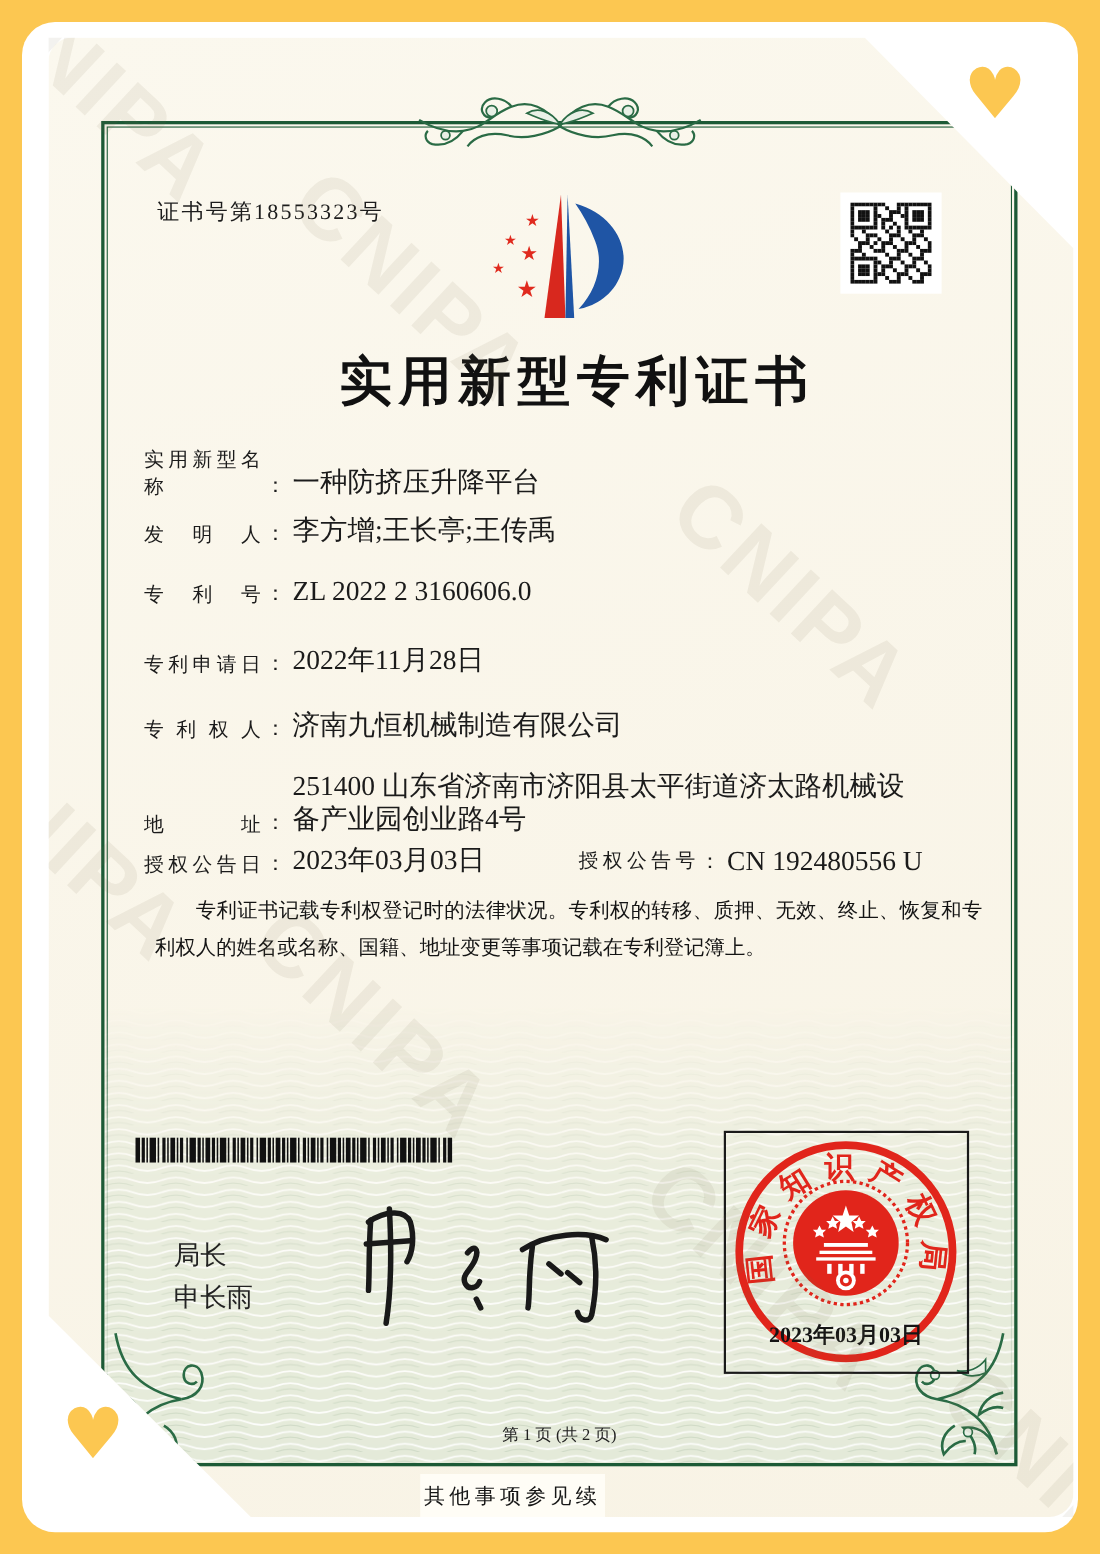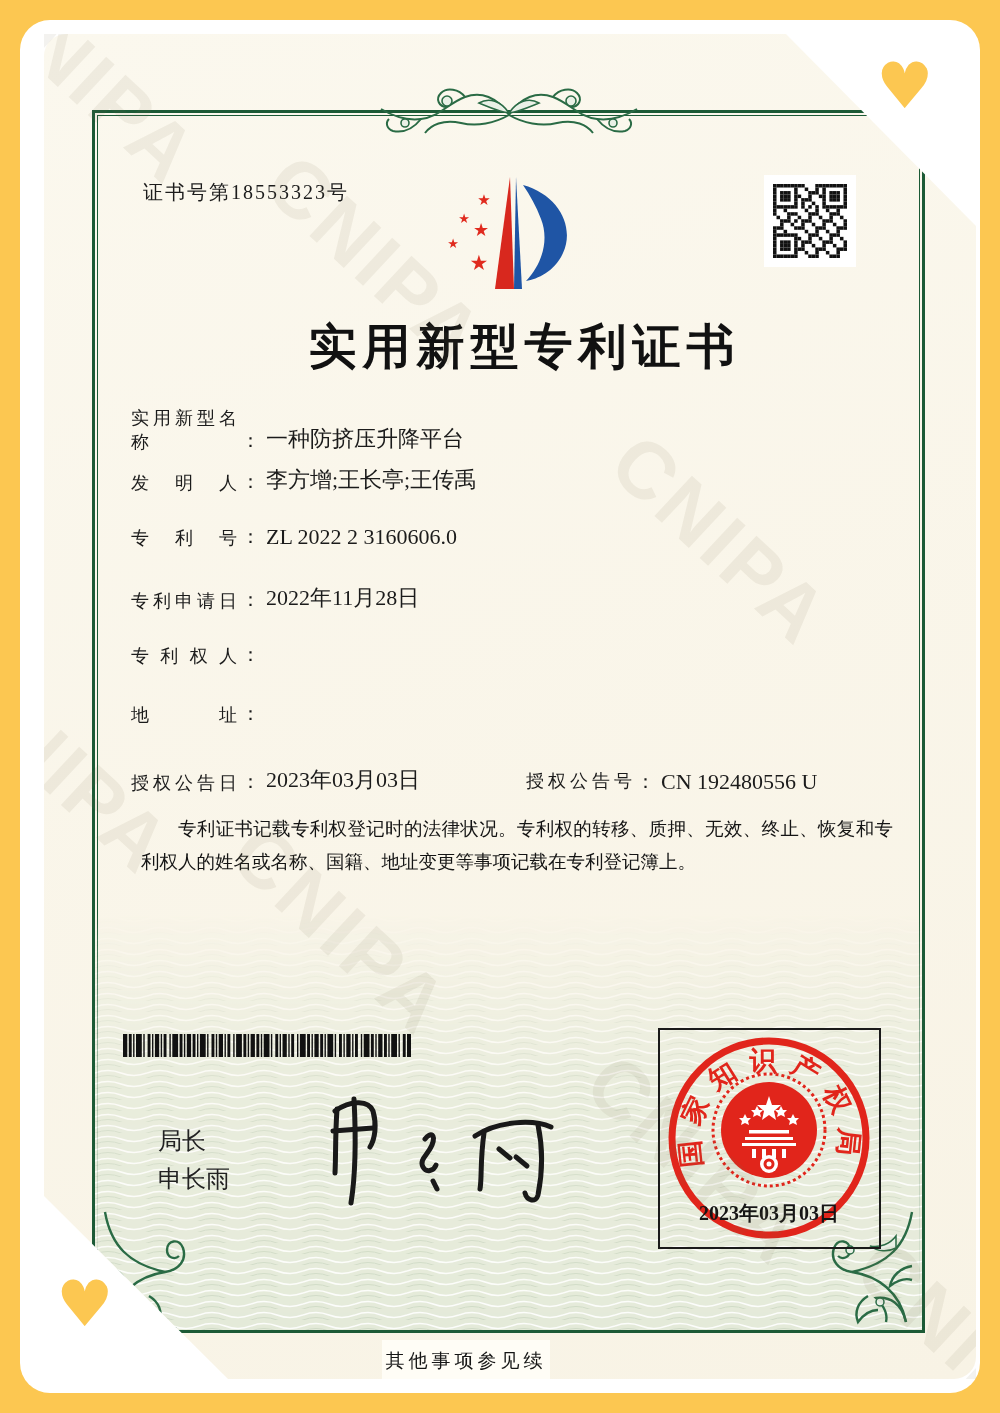--- a/index.html
+++ b/index.html
@@ -26,21 +26,21 @@
   .orn-bl{left:2px;transform:scaleX(-1);}
   .cert-no{position:absolute;left:48px;top:66px;font-size:20px;letter-spacing:2px;color:#1c1c1c;}
   .logo{position:absolute;left:348px;top:58px;}
   .qr{position:absolute;left:669px;top:62px;width:92px;height:92px;background:#fff;}
   .qr svg{position:absolute;left:9px;top:9px;}
   .title{position:absolute;left:16px;top:202px;width:100%;text-align:center;font-size:48px;
          font-weight:bold;letter-spacing:6px;color:#111;}
   .row{position:absolute;left:36px;display:flex;align-items:flex-end;font-size:19px;color:#1b1b1b;}
   .flabel{display:inline-block;width:106px;font-size:18px;text-align:justify;text-align-last:justify;}
   .sep{margin:0 6px 0 4px;}
-  .fvalue{font-size:22px;}
+  .fvalue{font-size:25px;}
   .addr-val{display:inline-block;width:558px;line-height:30px;}
   .grant2{margin-left:64px;display:flex;}
   .body-text{position:absolute;left:46px;top:700px;width:752px;font-size:18.5px;line-height:33px;
              text-align:justify;color:#141414;}
   .body-text p{margin:0 0 2px 0;text-indent:2em;}
   .barcode{position:absolute;left:28px;top:921px;}
   .signer{position:absolute;left:63px;font-family:"Liberation Sans","DejaVu Sans",sans-serif;
           font-size:24px;font-weight:500;color:#222;}
   .signer-title{top:1012px;}
   .signer-name{top:1050px;}
@@ -385,24 +385,26 @@
           <span class="fvalue">ZL 2022 2 3160606.0</span>
         </div>
         <div class="row" style="top:470px">
           <span class="flabel">专利申请日</span>
           <span class="sep">：</span>
           <span class="fvalue">2022年11月28日</span>
         </div>
         <div class="row" style="top:529px">
           <span class="flabel">专利权人</span>
           <span class="sep">：</span>
+          <span class="fvalue">济南九恒机械制造有限公司</span>
         </div>
         <div class="row" style="top:588px">
           <span class="flabel">地址</span>
           <span class="sep">：</span>
+          <span class="fvalue addr-val">251400 山东省济南市济阳县太平街道济太路机械设备产业园创业路4号</span>
         </div>
         <div class="row" style="top:652px">
           <span class="flabel">授权公告日</span>
           <span class="sep">：</span>
           <span class="fvalue" style="width:196px">2023年03月03日</span>
           <span class="grant2">
             <span class="flabel">授权公告号</span>
             <span class="sep">：</span>
             <span class="fvalue">CN 192480556 U</span>
           </span>
@@ -520,20 +522,21 @@
               <rect x="112" y="119" width="4" height="9" fill="#fff"></rect>
               <rect x="122" y="119" width="4" height="9" fill="#fff"></rect>
               <circle cx="109" cy="134" r="9" fill="#fff"></circle>
               <circle cx="109" cy="134" r="5.5" fill="#e1251b"></circle>
               <circle cx="109" cy="134" r="2.5" fill="#fff"></circle>
             </g>
             <text x="109" y="190" text-anchor="middle" font-size="20" font-weight="bold" fill="#151515" font-family="'Liberation Serif',serif">2023年03月03日</text>
           </svg>
         </div>
 
+        <div class="page-info">第 1 页 (共 2 页)</div>
       </div>
 
       <div class="footer-note">其他事项参见续页</div>
 
       <span class="wm" style="left:45px;top:45px">CNIPA</span>
       <span class="wm" style="left:331px;top:226px">CNIPA</span>
       <span class="wm" style="left:676px;top:506px">CNIPA</span>
       <span class="wm" style="left:18px;top:735px">CNIPA</span>
       <span class="wm" style="left:296px;top:896px">CNIPA</span>
       <span class="wm" style="left:651px;top:1126px">CNIPA</span>

